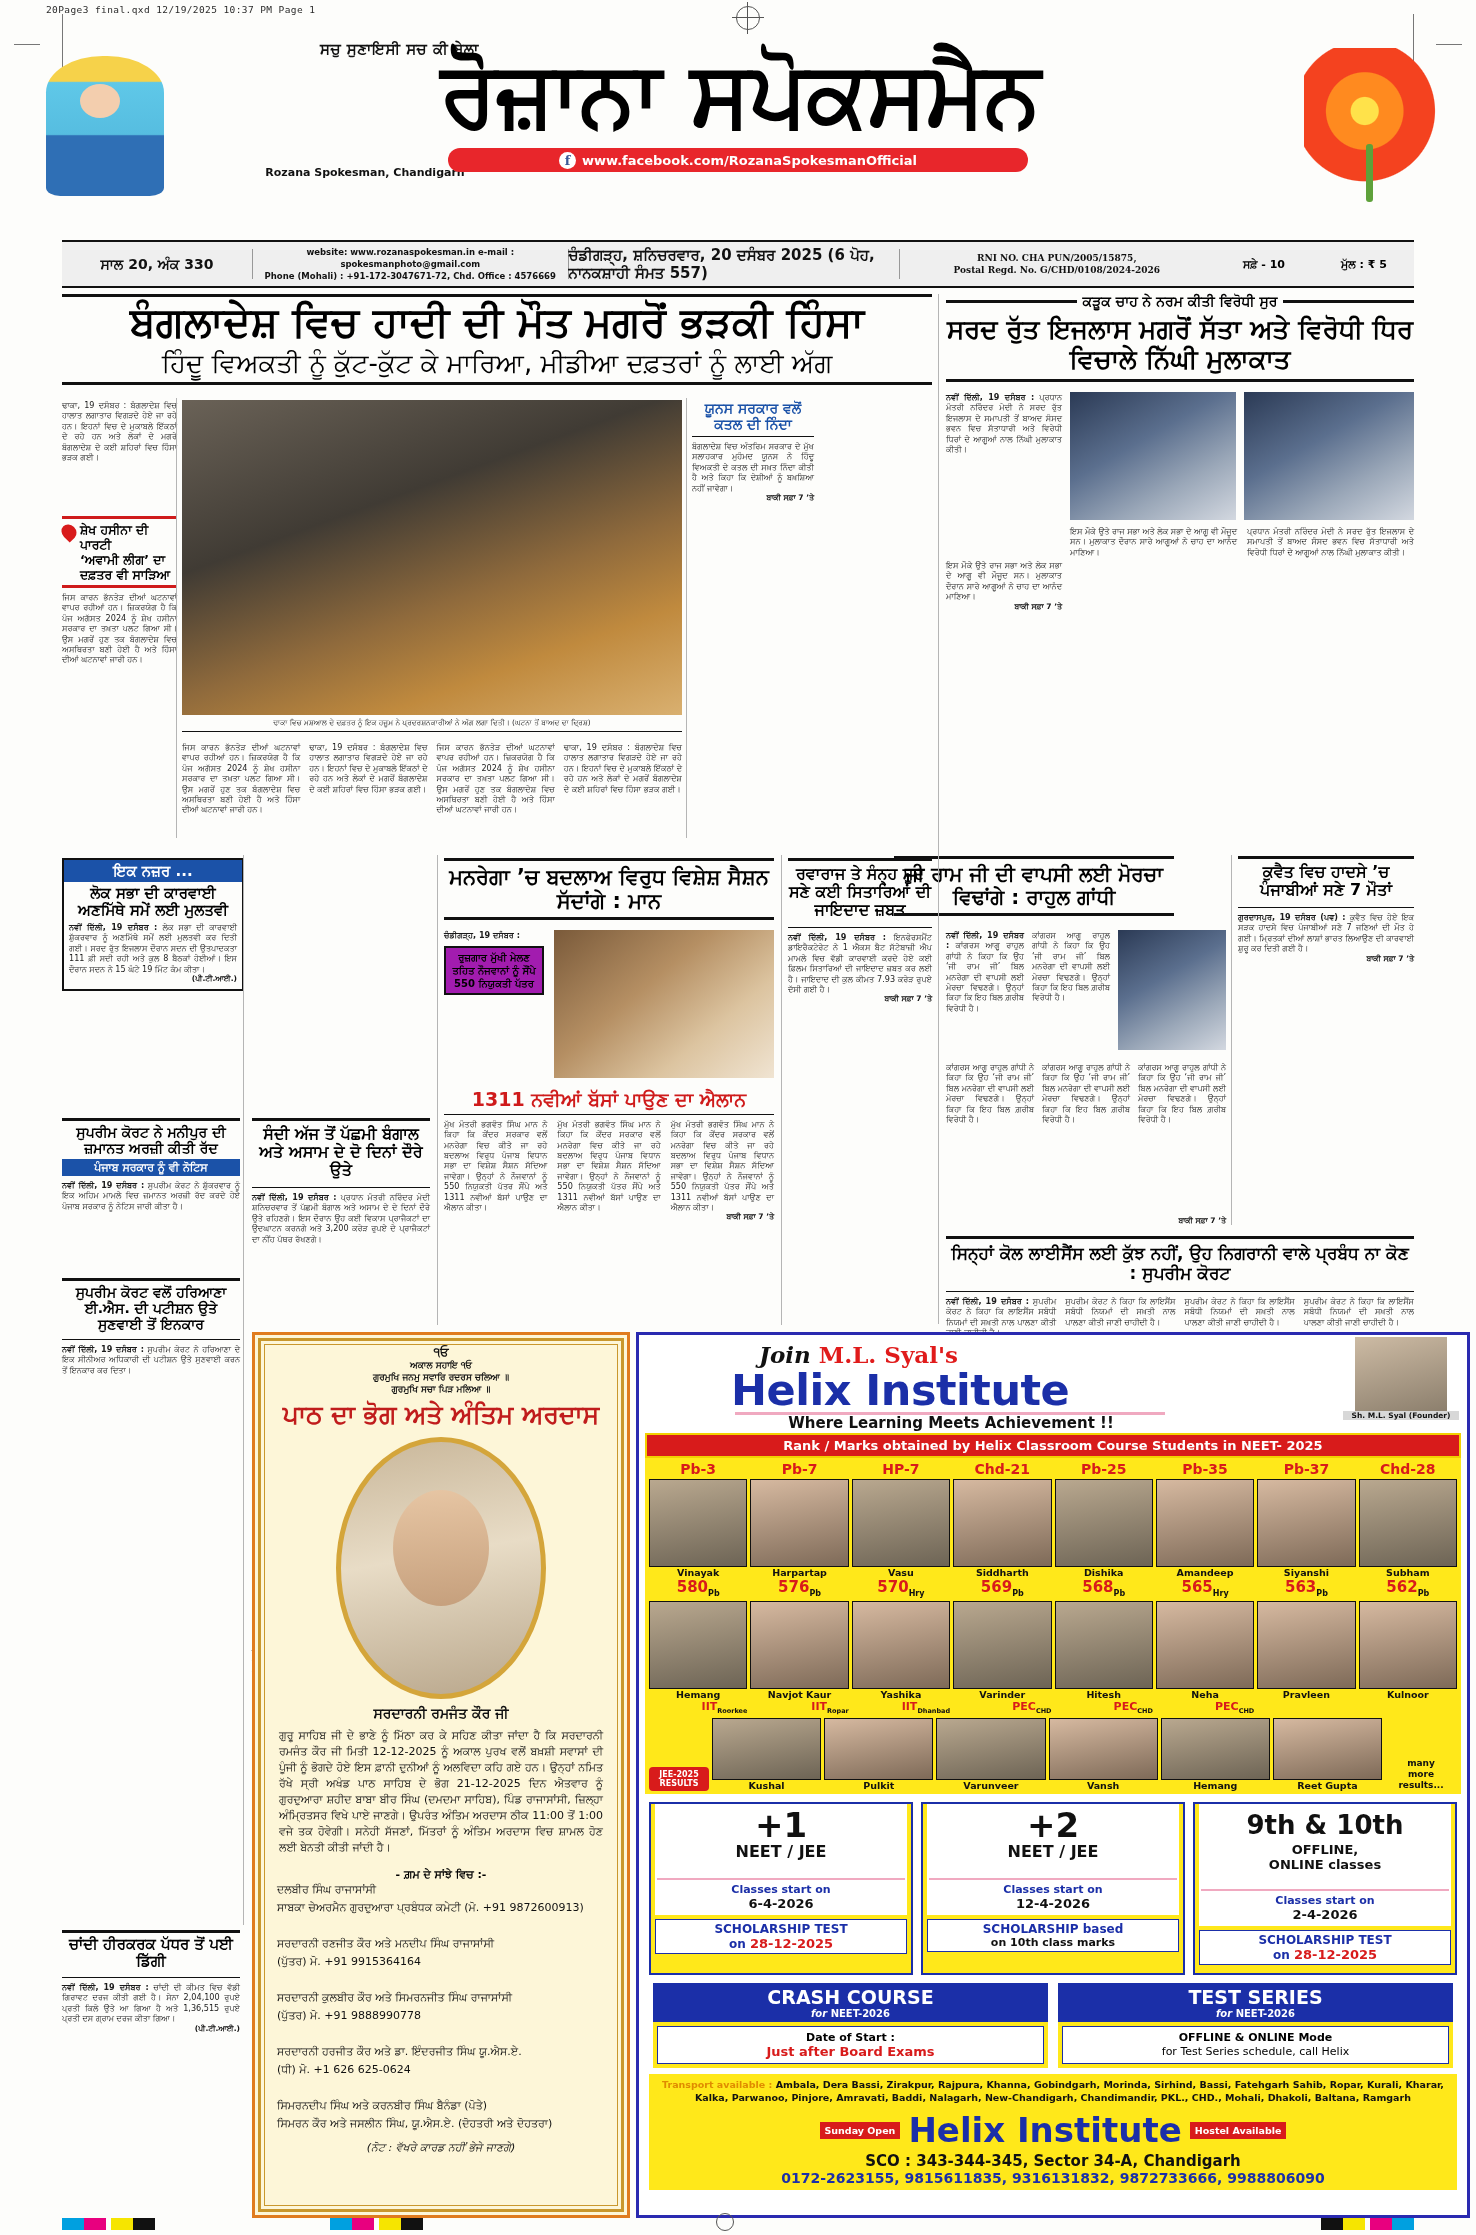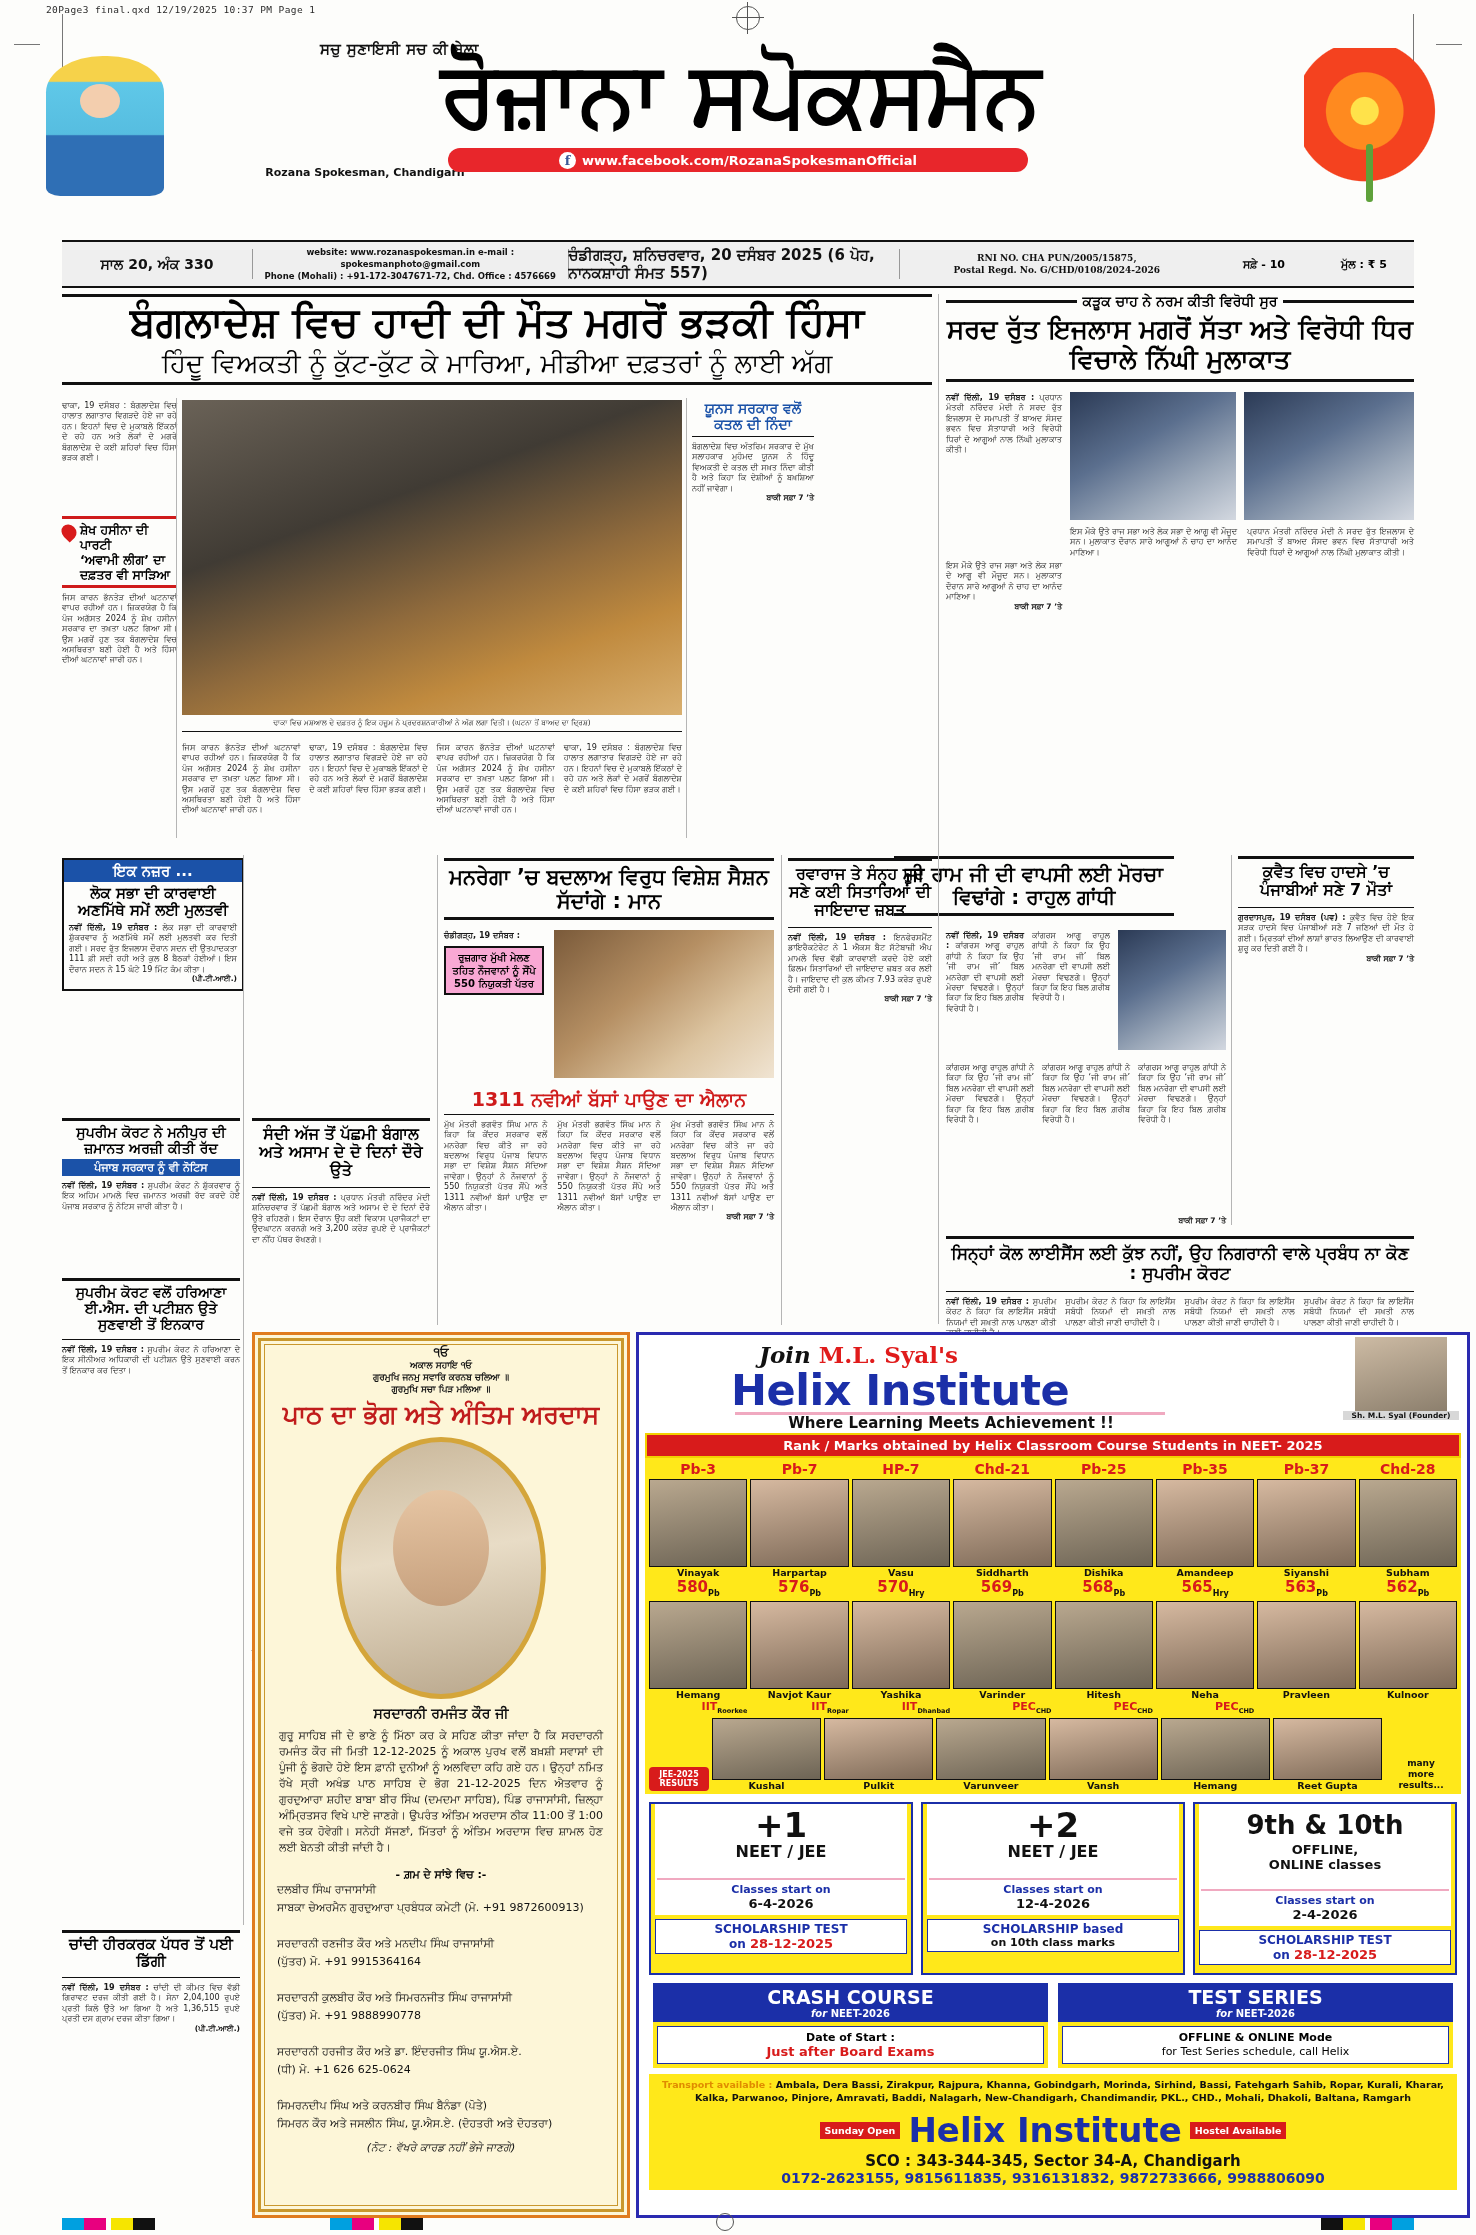--- a/index.html
+++ b/index.html
@@ -68,21 +68,21 @@
   
   .nazar{border:2px solid #111;}
   .nazar-h{background:#1b52a8;color:#fff;text-align:center;font-weight:bold;font-size:15px;padding:2px 0;}
   .nazar-t{text-align:center;font-weight:bold;font-size:15px;line-height:17px;padding:3px 4px;}
 
   .bluebar{background:#1b52a8;color:#fff;text-align:center;font-weight:bold;font-size:11px;padding:2px 0;}
   .redbar{background:#cf1b1b;color:#fff;text-align:center;font-weight:bold;font-size:11px;padding:2px 0;}
   .contd{font-size:7.6px;font-weight:bold;color:#111;text-align:right;}
 
   
-  .bul{border:2px solid #111;background:#f9a8d4;padding:3px 5px;font-size:10px;font-weight:bold;line-height:13px;text-align:center;}
+  .bul{border:2px solid #111;background:#a21caf;padding:3px 5px;font-size:10px;font-weight:bold;line-height:13px;text-align:center;}
 
   
   .obit{position:absolute;left:252px;top:1332px;width:372px;height:880px;background:#fdf6d8;
         border:3px solid #e07b1e;box-shadow:inset 0 0 0 3px #fdf6d8, inset 0 0 0 6px #c9972c;}
   .obit-in{position:absolute;inset:9px;border:1px solid #c9972c;}
   .obit-ik{text-align:center;font-size:12px;font-weight:bold;color:#111;margin-top:6px;}
   .obit-gur{text-align:center;font-size:9px;line-height:12px;color:#111;font-weight:bold;}
   .obit-title{text-align:center;font-size:25px;line-height:28px;font-weight:bold;color:#c01c1c;margin-top:6px;}
   .oval{width:200px;height:252px;margin:8px auto 0;border-radius:50%;border:5px solid #d4a53a;
         background:linear-gradient(170deg,#c9b79a 0%,#e8dcc6 45%,#b9a78c 100%);position:relative;overflow:hidden;}
@@ -381,21 +381,21 @@
       <div class="body-txt" style="flex:1">ਸੁਪਰੀਮ ਕੋਰਟ ਨੇ ਕਿਹਾ ਕਿ ਲਾਇਸੈਂਸ ਸਬੰਧੀ ਨਿਯਮਾਂ ਦੀ ਸਖ਼ਤੀ ਨਾਲ ਪਾਲਣਾ ਕੀਤੀ ਜਾਣੀ ਚਾਹੀਦੀ ਹੈ।</div>
     </div>
     <div class="contd">ਬਾਕੀ ਸਫ਼ਾ 7 ’ਤੇ</div>
   </div>
 
   <div class="obit">
     <div class="obit-in"></div>
     <div style="position:relative;z-index:2;padding:4px 10px;">
       <div class="obit-ik">੧ਓ</div>
       <div class="obit-gur" style="white-space:pre-line">ਅਕਾਲ ਸਹਾਇ ੧ਓ
-ਗੁਰਮੁਖਿ ਜਨਮੁ ਸਵਾਰਿ ਕਰਨਬ ਚਲਿਆ ॥
+ਗੁਰਮੁਖਿ ਜਨਮੁ ਸਵਾਰਿ ਰਦਰਸ ਚਲਿਆ ॥
 ਗੁਰਮੁਖਿ ਸਚਾ ਪਿੜ ਮਲਿਆ ॥</div>
       <div class="obit-title">ਪਾਠ ਦਾ ਭੋਗ ਅਤੇ ਅੰਤਿਮ ਅਰਦਾਸ</div>
       <div class="oval"></div>
       <div class="obit-name">ਸਰਦਾਰਨੀ ਰਮਜੰਤ ਕੌਰ ਜੀ</div>
       <div class="obit-body">ਗੁਰੂ ਸਾਹਿਬ ਜੀ ਦੇ ਭਾਣੇ ਨੂੰ ਮਿੱਠਾ ਕਰ ਕੇ ਸਹਿਣ ਕੀਤਾ ਜਾਂਦਾ ਹੈ ਕਿ ਸਰਦਾਰਨੀ ਰਮਜੰਤ ਕੌਰ ਜੀ ਮਿਤੀ 12-12-2025 ਨੂੰ ਅਕਾਲ ਪੁਰਖ ਵਲੋਂ ਬਖ਼ਸ਼ੀ ਸਵਾਸਾਂ ਦੀ ਪੂੰਜੀ ਨੂੰ ਭੋਗਦੇ ਹੋਏ ਇਸ ਫ਼ਾਨੀ ਦੁਨੀਆਂ ਨੂੰ ਅਲਵਿਦਾ ਕਹਿ ਗਏ ਹਨ। ਉਨ੍ਹਾਂ ਨਮਿਤ ਰੱਖੇ ਸ੍ਰੀ ਅਖੰਡ ਪਾਠ ਸਾਹਿਬ ਦੇ ਭੋਗ 21-12-2025 ਦਿਨ ਐਤਵਾਰ ਨੂੰ ਗੁਰਦੁਆਰਾ ਸ਼ਹੀਦ ਬਾਬਾ ਬੀਰ ਸਿੰਘ (ਦਮਦਮਾ ਸਾਹਿਬ), ਪਿੰਡ ਰਾਜਾਸਾਂਸੀ, ਜ਼ਿਲ੍ਹਾ ਅੰਮ੍ਰਿਤਸਰ ਵਿਖੇ ਪਾਏ ਜਾਣਗੇ। ਉਪਰੰਤ ਅੰਤਿਮ ਅਰਦਾਸ ਠੀਕ 11:00 ਤੋਂ 1:00 ਵਜੇ ਤਕ ਹੋਵੇਗੀ। ਸਨੇਹੀ ਸੱਜਣਾਂ, ਮਿੱਤਰਾਂ ਨੂੰ ਅੰਤਿਮ ਅਰਦਾਸ ਵਿਚ ਸ਼ਾਮਲ ਹੋਣ ਲਈ ਬੇਨਤੀ ਕੀਤੀ ਜਾਂਦੀ ਹੈ।</div>
       <div class="obit-sec">- ਗ਼ਮ ਦੇ ਸਾਂਝੇ ਵਿਚ :-</div>
       <div class="obit-foot" style="white-space:pre-line;text-align:left;">ਦਲਬੀਰ ਸਿੰਘ ਰਾਜਾਸਾਂਸੀ
 ਸਾਬਕਾ ਚੇਅਰਮੈਨ ਗੁਰਦੁਆਰਾ ਪ੍ਰਬੰਧਕ ਕਮੇਟੀ (ਮੋ. +91 9872600913)
 
 ਸਰਦਾਰਨੀ ਰਣਜੀਤ ਕੌਰ ਅਤੇ ਮਨਦੀਪ ਸਿੰਘ ਰਾਜਾਸਾਂਸੀ

